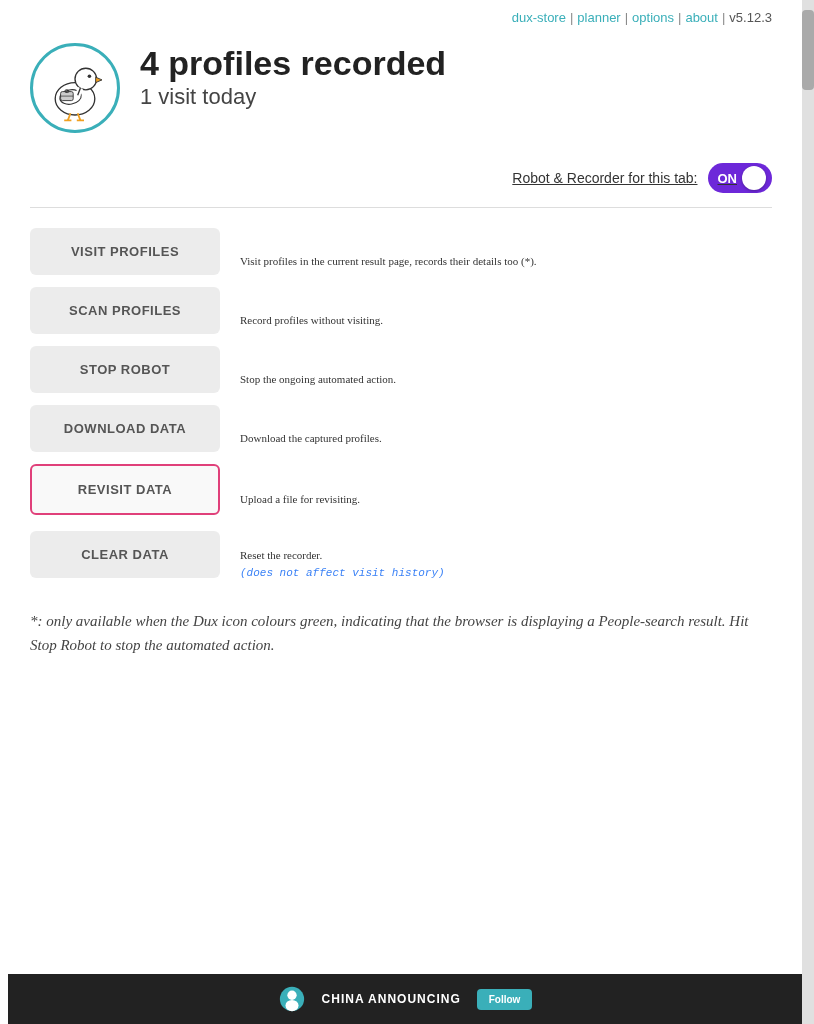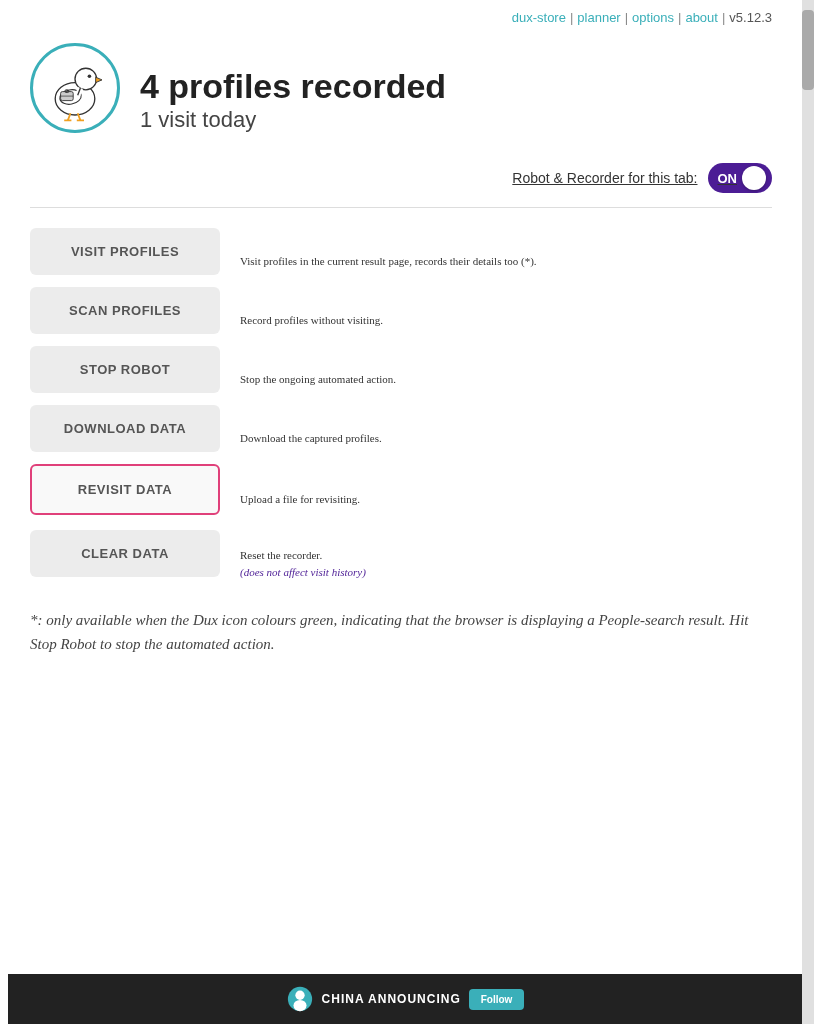--- a/index.html
+++ b/index.html
@@ -53,21 +53,21 @@
     .top-nav .separator {
       color: #888;
     }
     .top-nav .version {
       color: #555;
     }
 
     
     .header-section {
       display: flex;
-      align-items: flex-end;
+      align-items: flex-start;
       padding: 10px 0 20px 0;
       gap: 20px;
     }
 
     .logo-circle {
       width: 90px;
       height: 90px;
       border-radius: 50%;
       border: 3px solid #3aafb9;
       display: flex;
@@ -107,21 +107,21 @@
       font-family: Arial, sans-serif;
       font-size: 14px;
       color: #333;
       border-bottom: 1px solid #ddd;
       text-decoration: underline;
     }
 
     .toggle-switch {
       display: flex;
       align-items: center;
-      background: #4c1d95;
+      background: #6d28d9;
       border-radius: 20px;
       padding: 3px 6px 3px 10px;
       cursor: pointer;
       gap: 5px;
       min-width: 64px;
     }
     .toggle-switch .toggle-label {
       color: white;
       font-weight: bold;
       font-size: 13px;
@@ -180,21 +180,22 @@
       font-family: Georgia, serif;
       font-size: 11px;
       color: #333;
       line-height: 1.5;
       flex: 1;
       margin-top: 20px;
     }
 
     .btn-description .note {
       font-style: italic;
-      color: #4c1d95;
+      color: #3b82f6;
+      font-family: Liberation Mono, monospace;
     }
 
     
     .footer-note {
       margin-top: 28px;
       font-family: Georgia, serif;
       font-size: 15px;
       color: #444;
       font-style: italic;
       line-height: 1.6;
@@ -205,21 +206,21 @@
     .bottom-bar {
       position: absolute;
       bottom: 0;
       left: 8px;
       right: 12px;
       height: 50px;
       background: #222;
       display: flex;
       align-items: center;
       justify-content: center;
-      gap: 8px;
+      gap: 16px;
       overflow: hidden;
     }
     .bottom-bar-text {
       color: #fff;
       font-family: Arial, sans-serif;
       font-size: 12px;
       font-weight: bold;
       letter-spacing: 1px;
       text-transform: uppercase;
     }

